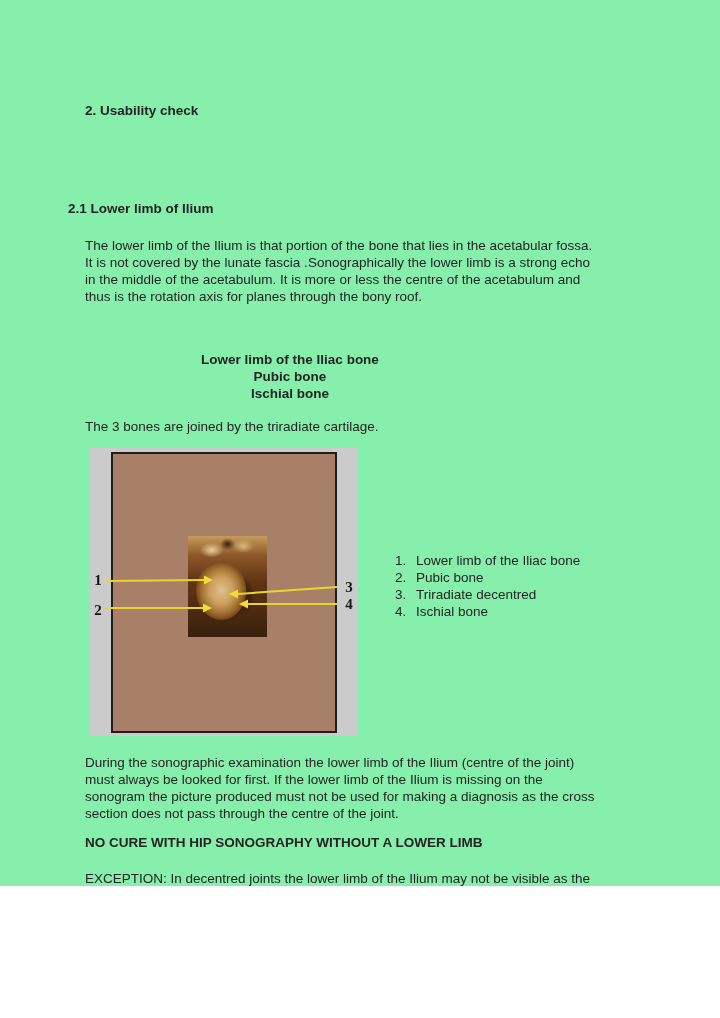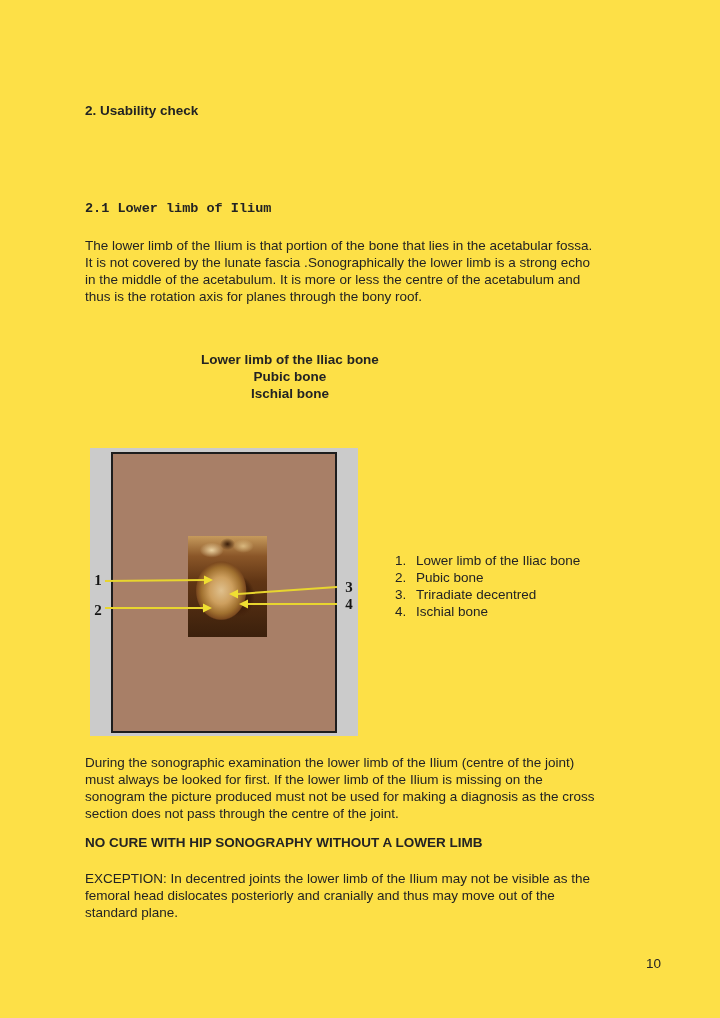--- a/index.html
+++ b/index.html
@@ -1,17 +1,17 @@
 <!DOCTYPE html>
 <html><head>
 <meta charset="utf-8">
 <style>
   html,body{margin:0;padding:0;background:#ffffff;}
   .page{
-    position:relative;width:720px;height:1018px;background:#fde047;
+    position:relative;width:720px;height:886px;background:#86efac;
     font-family:"Liberation Sans","DejaVu Sans",sans-serif;
     font-size:13.5px;line-height:17px;color:#232323;overflow:hidden;
   }
   .abs{position:absolute;}
   .para{white-space:pre-line;width:566px;}
   .bold{font-weight:bold;}
   
   .figure{
     position:absolute;left:90px;top:448px;width:268px;height:288px;
     background:#cbcbcb;
@@ -60,32 +60,33 @@
   .pagenum{position:absolute;left:610px;top:955px;width:30px;margin-left:36px;}
 </style>
 </head>
 <body>
 
 <div class="page">
 
   <div class="abs bold" style="left:85px;top:102px;">2. Usability check</div>
 
 
-  <div class="abs bold" style="left:85px;top:200px;font-family:Liberation Mono, monospace;">2.1 Lower limb of Ilium</div>
+  <div class="abs bold" style="left:68px;top:200px;">2.1 Lower limb of Ilium</div>
 
   <div class="abs para" style="left:85px;top:237px;">The lower limb of the Ilium is that portion of the bone that lies in the acetabular fossa.
 It is not covered by the lunate fascia .Sonographically the lower limb is a strong echo
 in the middle of the acetabulum. It is more or less the centre of the acetabulum and
 thus is the rotation axis for planes through the bony roof.</div>
 
 
   <div class="abs para bold" style="left:85px;top:351px;width:410px;text-align:center;">Lower limb of the Iliac bone
 Pubic bone
 Ischial bone</div>
 
+  <div class="abs" style="left:85px;top:418px;">The 3 bones are joined by the triradiate cartilage.</div>
 
   <div class="figure">
     <div class="photo">
       <div class="inset"></div>
     </div>
 
     <svg class="lines-svg" width="268" height="288" viewBox="0 0 268 288">
       <line x1="15" y1="133" x2="114" y2="132" stroke="#e8d52e" stroke-width="2"></line>
       <polygon points="114,127.5 123,132 114,136.5" fill="#f0df32"></polygon>
       <line x1="15" y1="160" x2="113" y2="160" stroke="#e8d52e" stroke-width="2"></line>

